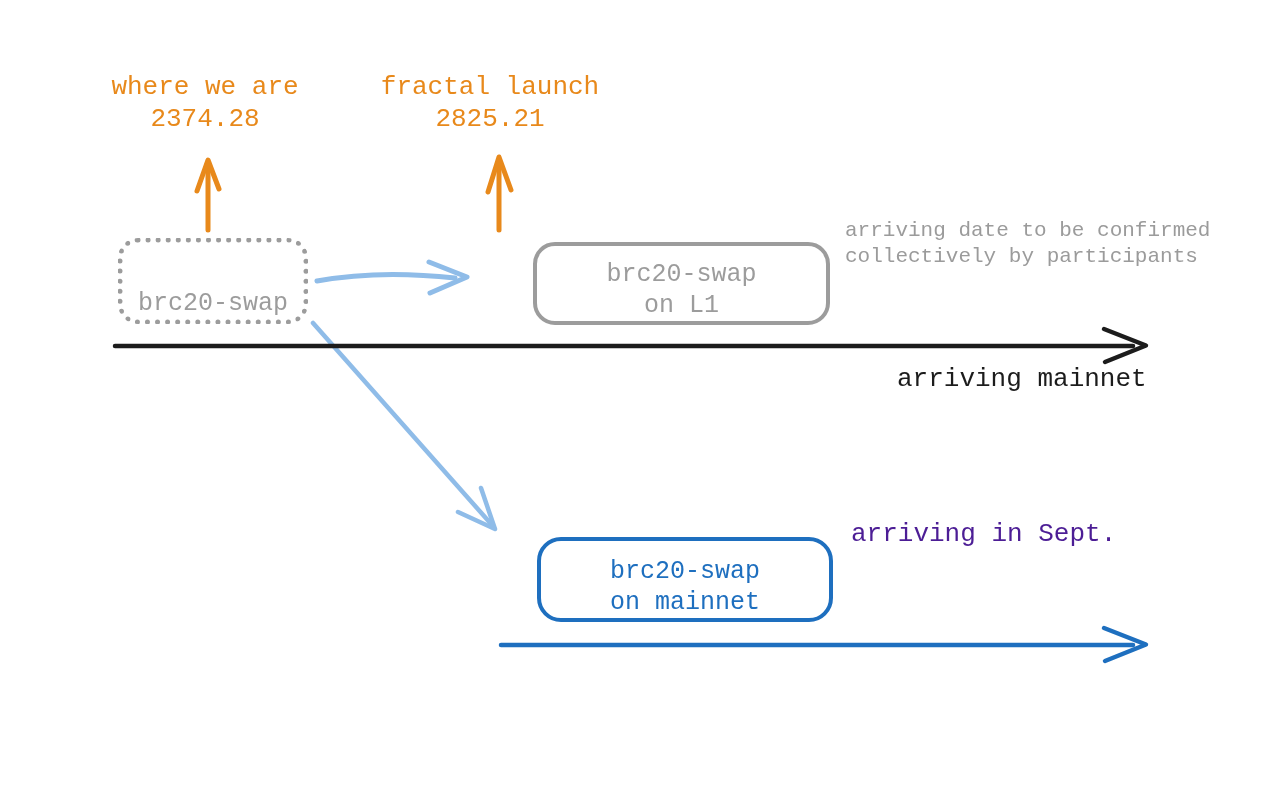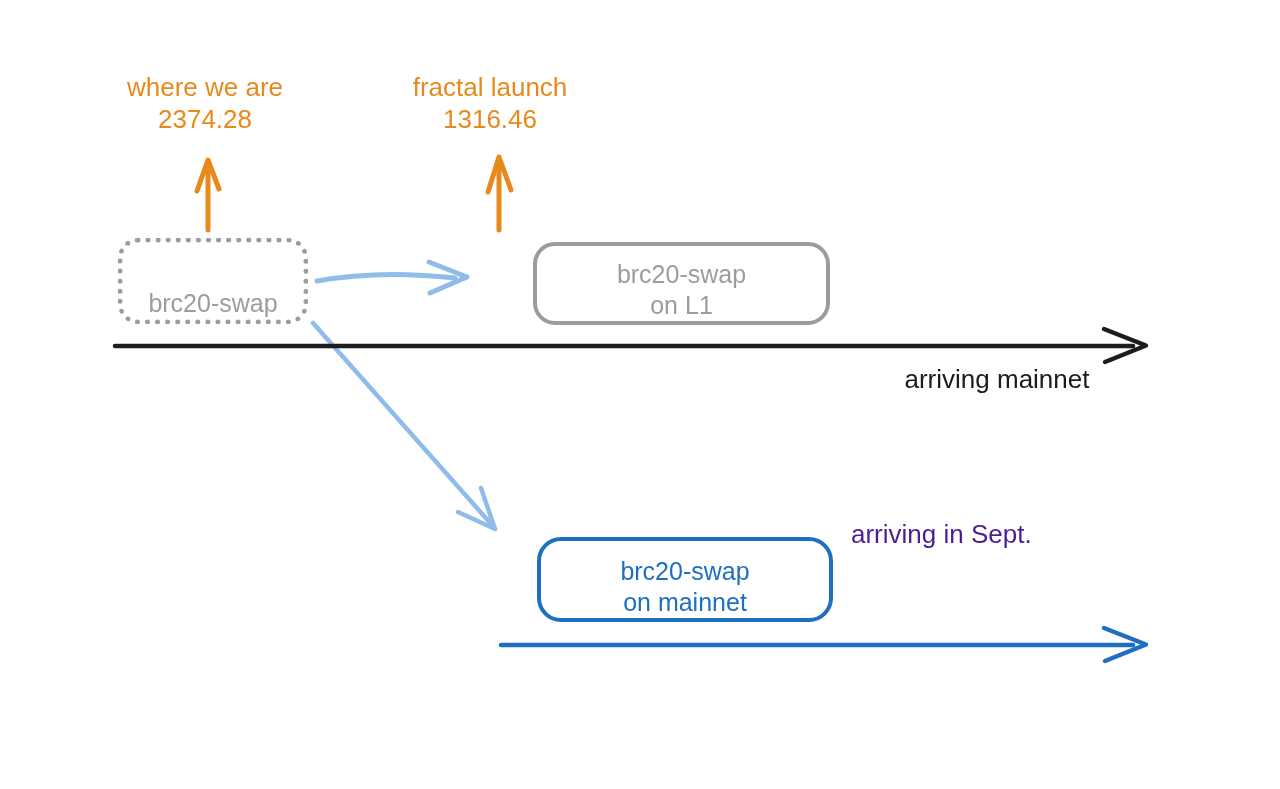--- a/index.html
+++ b/index.html
@@ -6,21 +6,21 @@
     margin: 0;
     padding: 0;
     background: #ffffff;
   }
   .canvas {
     position: relative;
     width: 1280px;
     height: 789px;
     background: #ffffff;
     overflow: hidden;
-    font-family: Liberation Sans, sans-serif;
+    font-family: Liberation Mono, monospace;
   }
   .arrow-layer {
     position: absolute;
     left: 0; top: 0;
     width: 1280px; height: 789px;
   }
   .label {
     position: absolute;
     text-align: center;
     white-space: nowrap;
@@ -115,36 +115,40 @@
     </g>
   </svg>
 
   <div class="label orange-label" style="left:90px; top:71px; width:230px;">
     <div>where we are</div>
     <div>2374.28</div>
   </div>
 
   <div class="label orange-label" style="left:375px; top:71px; width:230px;text-align:center;">
     <div>fractal launch</div>
-    <div>1316.46</div>
+    <div>2825.21</div>
   </div>
 
   <div class="node-box dotted-box">
     <div>brc20-swap</div>
   </div>
 
   <div class="node-box l1-box">
     <div>brc20-swap</div>
     <div>on L1</div>
   </div>
 
   <div class="node-box fractal-box">
     <div>brc20-swap</div>
     <div>on mainnet</div>
   </div>
 
+  <div class="label gray-caption" style="left:845px; top:218px;">
+    <div>arriving date to be confirmed</div>
+    <div>collectively by participants</div>
+  </div>
 
   <div class="label blue-label" style="left:851px; top:519px; text-align:left;">arriving in Sept.</div>
 
   <div class="label black-label" style="left:897px; top:364px; width:200px;">arriving mainnet</div>
 
 
 </div>
 
 </body></html>

